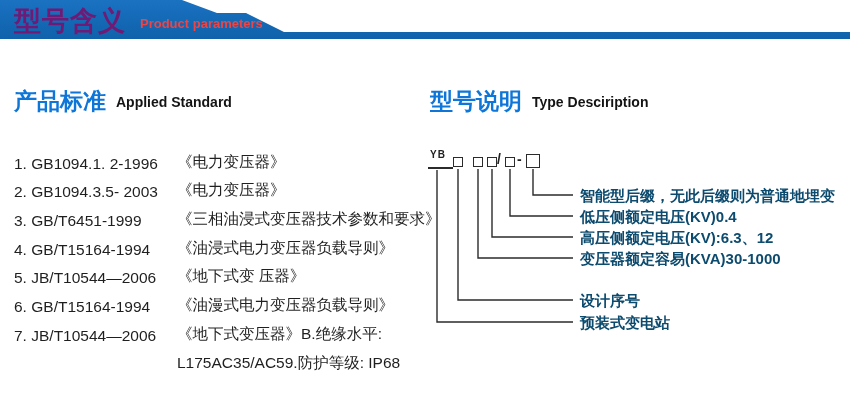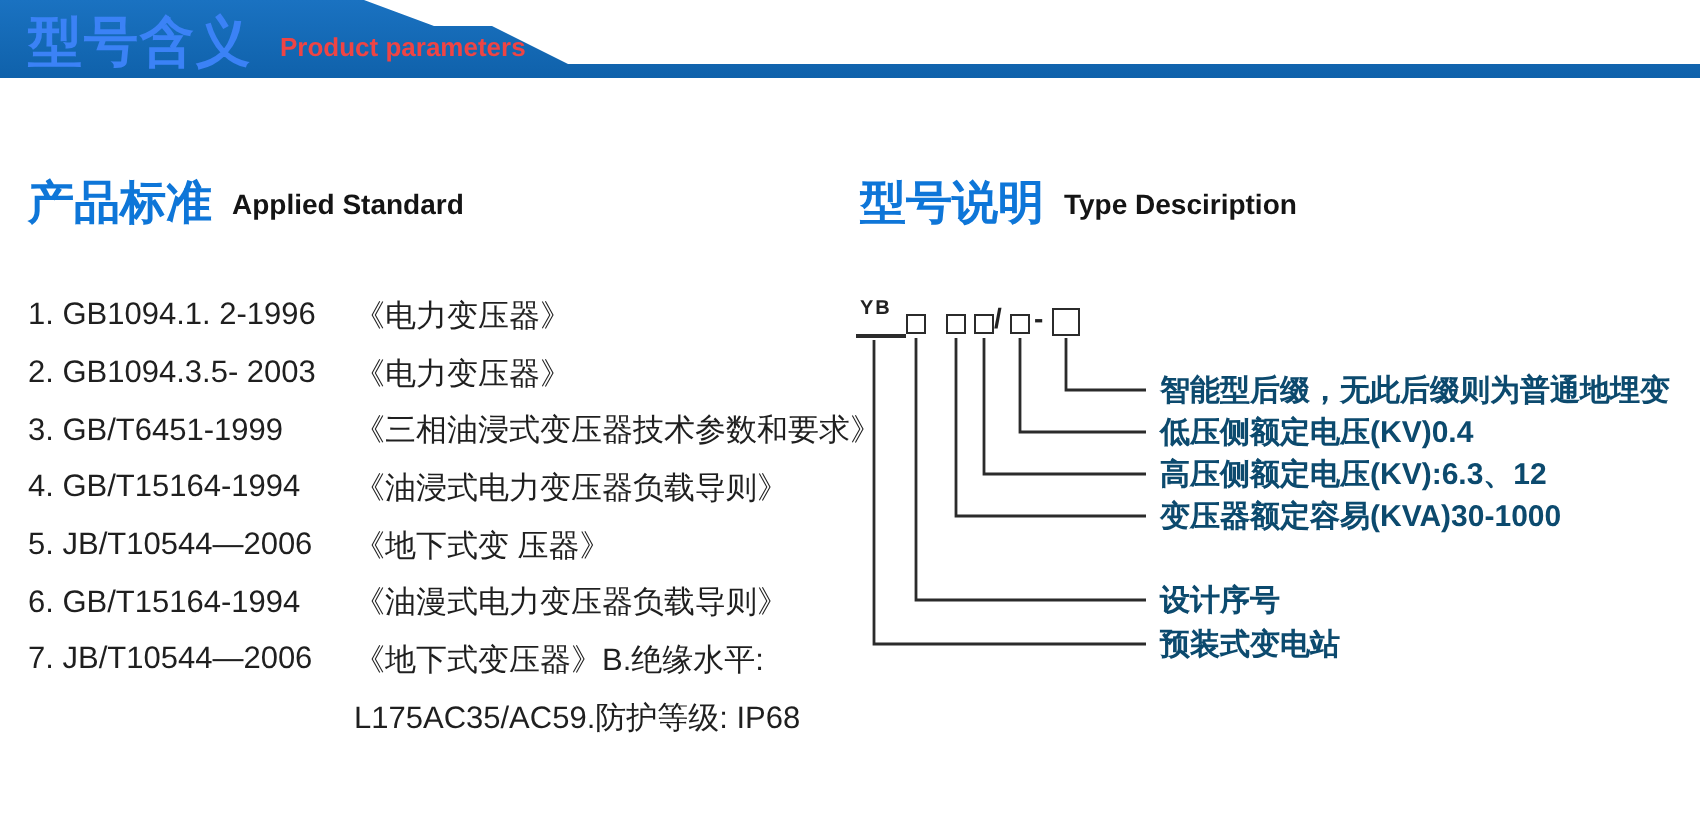--- a/index.html
+++ b/index.html
@@ -7,34 +7,34 @@
     position:relative;width:850px;height:412px;background:#fff;overflow:hidden;
     font-family:"Liberation Sans","DejaVu Sans",sans-serif;color:#1f1f1f;
   }
   
   .banner{
     position:absolute;left:0;top:0;width:850px;height:40px;
     background:linear-gradient(180deg,#1a72c1 0%,#0f61aa 100%);
     clip-path:polygon(0 0,182px 0,217px 13px,246px 13px,284px 32px,850px 32px,850px 39px,0 39px);
   }
   .banner-title-zh{
-    position:absolute;left:14px;top:3px;font-size:27px;font-weight:700;color:#3b82f6;letter-spacing:1px;
+    position:absolute;left:14px;top:3px;font-size:27px;font-weight:700;color:#701a75;letter-spacing:1px;
   }
   .banner-title-en{
     position:absolute;left:140px;top:16px;font-size:13px;font-weight:600;color:#ef4444;
   }
   
   .sec-head{position:absolute;top:86px;white-space:nowrap;}
   .sec-head.left{left:14px;}
   .sec-head.right{left:430px;}
   .sec-head .zh{font-size:23px;font-weight:700;color:#0e76d8;vertical-align:baseline;}
   .sec-head .en{font-size:14px;font-weight:600;color:#141414;margin-left:10px;vertical-align:2px;}
   
   .std-list{position:absolute;left:14px;top:144px;width:422px;}
-  .std-row{display:flex;height:28.7px;align-items:center;font-size:15.5px;white-space:nowrap;}
+  .std-row{display:flex;height:28.7px;align-items:flex-end;font-size:15.5px;white-space:nowrap;}
   .std-code{width:163px;flex:none;}
   .std-title{flex:none;}
   
   .diagram{position:absolute;left:428px;top:145px;width:424px;height:195px;}
   .diagram .yb{
     position:absolute;left:2px;top:4px;font-size:10px;font-weight:700;color:#222;letter-spacing:1px;
   }
   .diagram .yb-underline{
     position:absolute;left:0;top:22px;width:25px;height:1.5px;background:#2b2b2b;
   }

